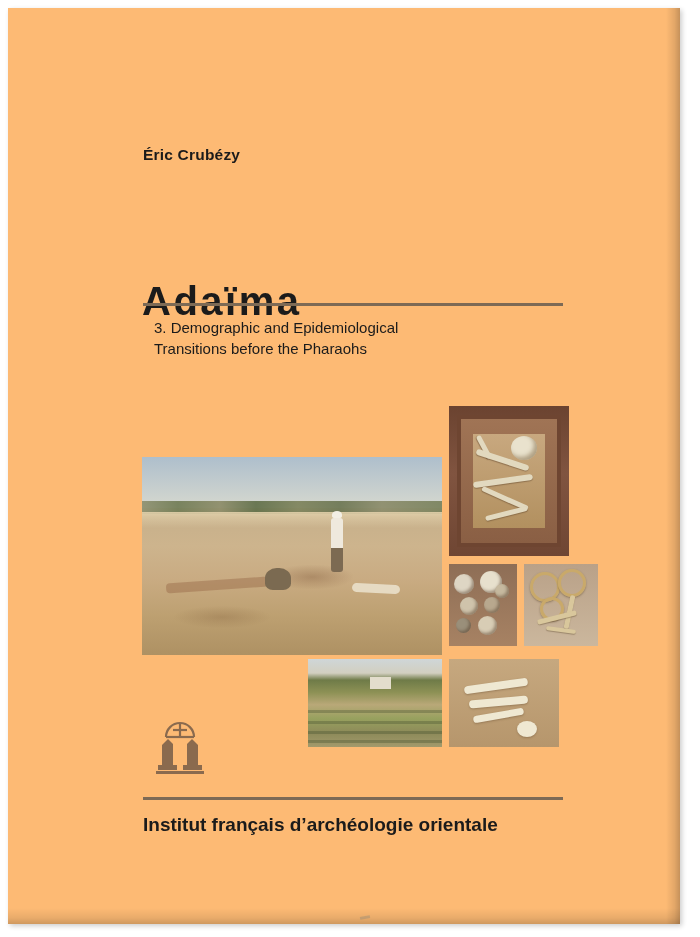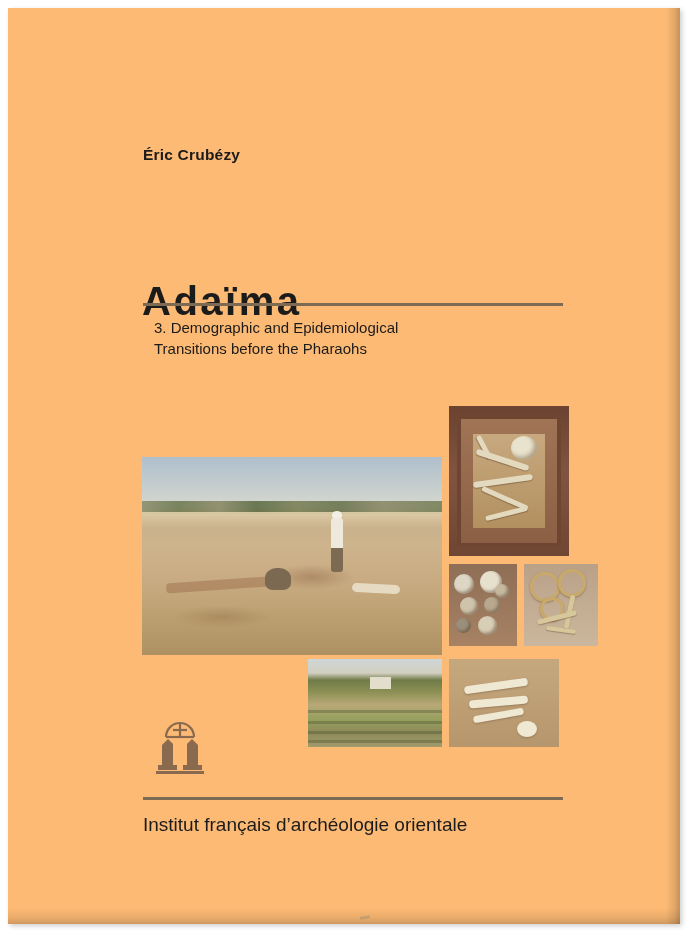--- a/index.html
+++ b/index.html
@@ -89,21 +89,21 @@
     color: #1b1b1b;
     font-weight: normal;
     margin-left: 12px;
   }
 
   .publisher {
     position: absolute;
     left: 135px;
     top: 806px;
     font-size: 19px;
-    font-weight: normal;
+    font-weight: bold;
     color: #1b1b1b;
   }
 
   
   .photo {
     position: absolute;
     overflow: hidden;
     background: #caa783;
   }
 

